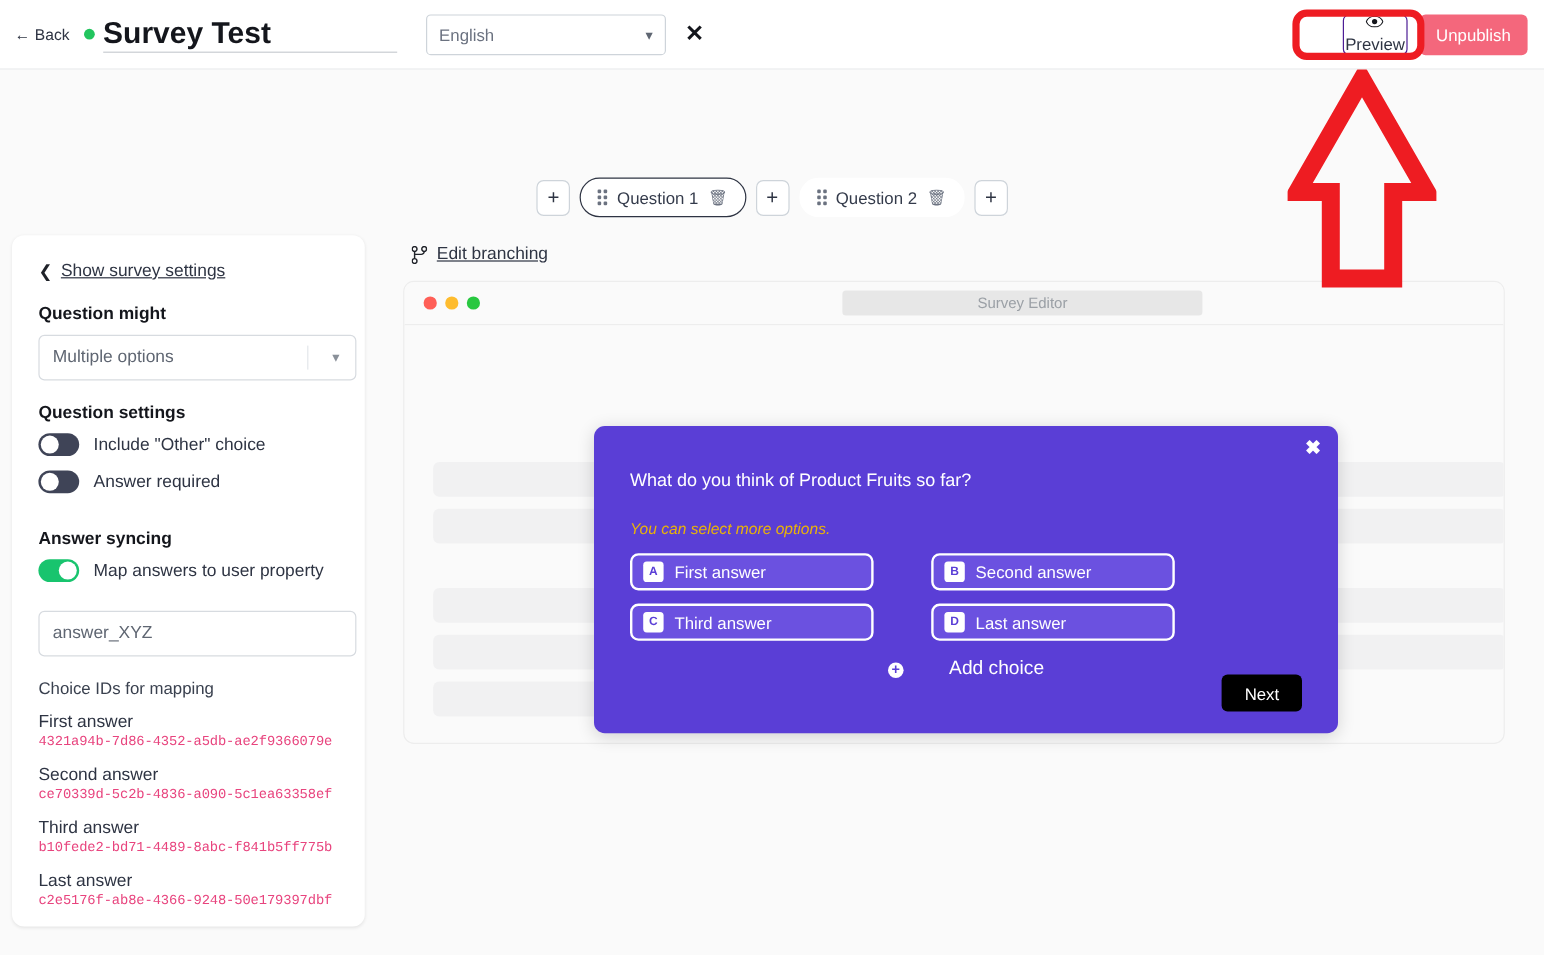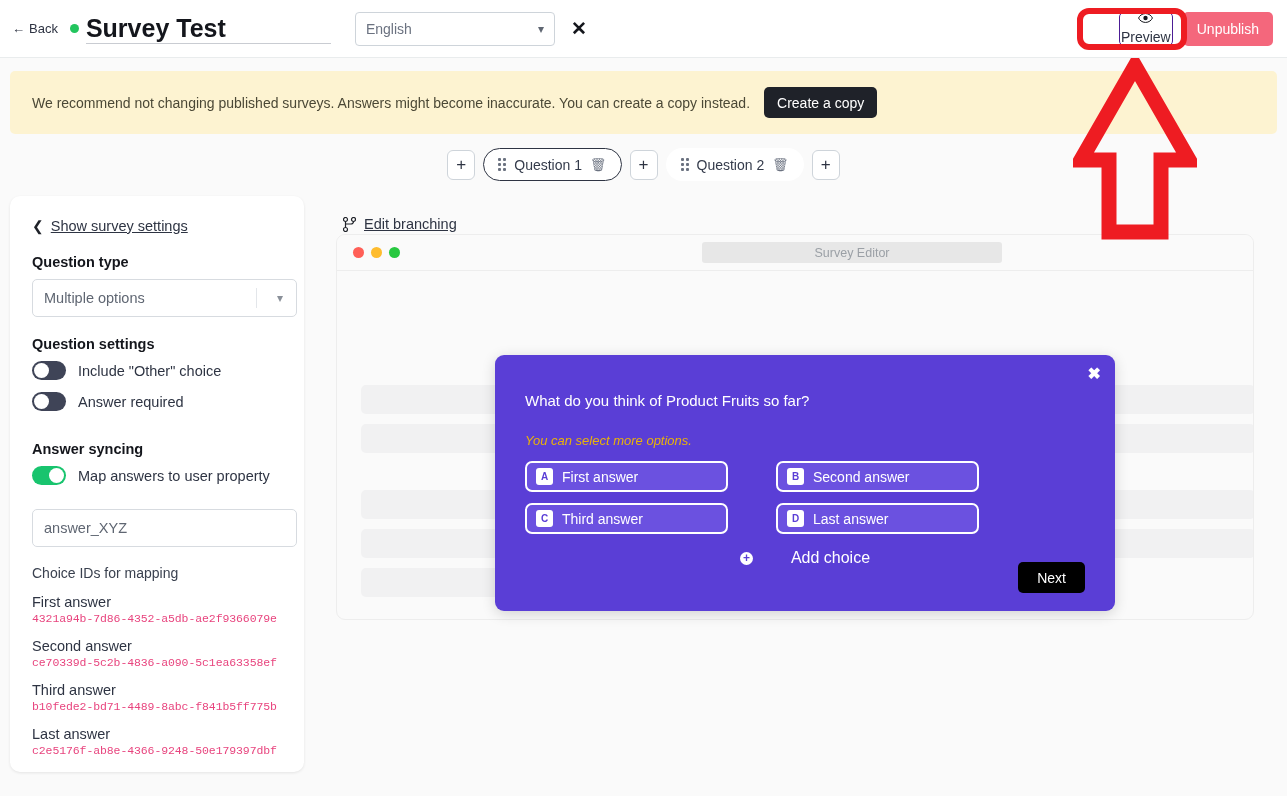--- a/index.html
+++ b/index.html
@@ -145,21 +145,21 @@
     outline: none; margin-top: 12px; margin-bottom: 18px;
     font-family: "Liberation Sans", sans-serif;
   }
   .ids-title { font-size: 14px; color: #3a414f; margin-bottom: 13px; }
   .id-item { margin-bottom: 13px; }
   .id-name { font-size: 14.5px; color: #2e3443; margin-bottom: 2px; }
   .id-val { font-size: 11.5px; color: #e8447e; font-family: "Liberation Mono", monospace; letter-spacing: -0.1px; }
 
   
   .edit-branching {
-    position: absolute; top: 216px; left: 343px;
+    position: absolute; top: 204px; left: 343px;
     display: flex; align-items: center; gap: 8px; cursor: pointer;
   }
   .branch-icon { width: 13px; height: 15px; }
   .edit-branching .lbl { font-size: 14.5px; color: #2e3443; text-decoration: underline; }
 
   .editor-panel {
     position: absolute; top: 234px; left: 336px; width: 918px; height: 386px;
     background: #fafafa; border: 1px solid #ededed; border-radius: 9px; overflow: hidden;
   }
   .editor-chrome {
@@ -242,24 +242,20 @@
         <svg class="eye" width="15" height="11" viewBox="0 0 16 11">
           <path d="M8 0.6C4.2 0.6 1.3 3.2 0.4 5.5c0.9 2.3 3.8 4.9 7.6 4.9s6.7-2.6 7.6-4.9C14.7 3.2 11.8 0.6 8 0.6z" fill="none" stroke="#14161c" stroke-width="1.1"></path>
           <circle cx="8" cy="5.5" r="2.4" fill="#14161c"></circle>
         </svg>
         <span>Preview</span>
       </div>
       <button class="unpublish-btn">Unpublish</button>
     </div>
   </div>
 
-  <div class="banner">
-    <span class="banner-text">We recommend not changing published surveys. Answers might become inaccurate. You can create a copy instead.</span>
-    <button class="banner-btn">Create a copy</button>
-  </div>
 
   <div class="qtabs">
     <div class="plus-btn">+</div>
 
     <div class="qtab active">
       <span class="drag-dots">
           <i></i>
           <i></i>
           <i></i>
           <i></i>
@@ -287,21 +283,21 @@
 
     <div class="plus-btn">+</div>
   </div>
 
   <div class="sidebar">
     <div class="show-settings">
       <span class="chev-left">❮</span>
       <span class="lbl">Show survey settings</span>
     </div>
 
-    <div class="sec-title">Question type</div>
+    <div class="sec-title">Question might</div>
     <div class="select-box">
       <span class="val">Multiple options</span>
       <span class="div"></span>
       <span class="car">▾</span>
     </div>
 
     <div class="sec-title">Question settings</div>
     <div class="toggle-row">
       <span class="toggle">
           <i class="knob"></i>

